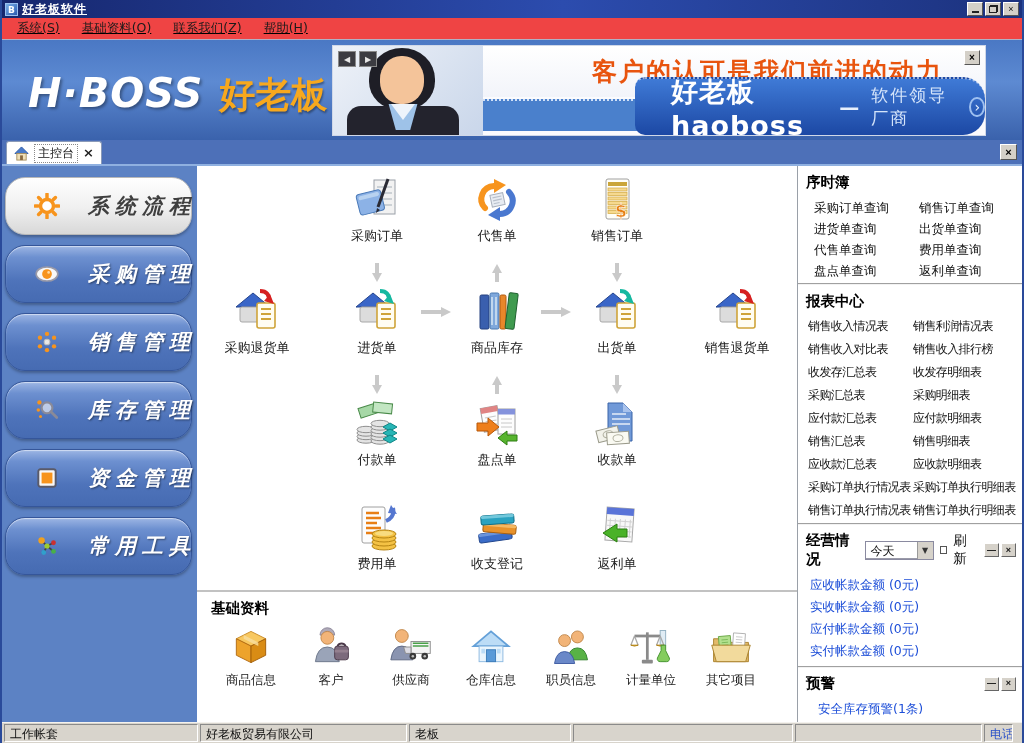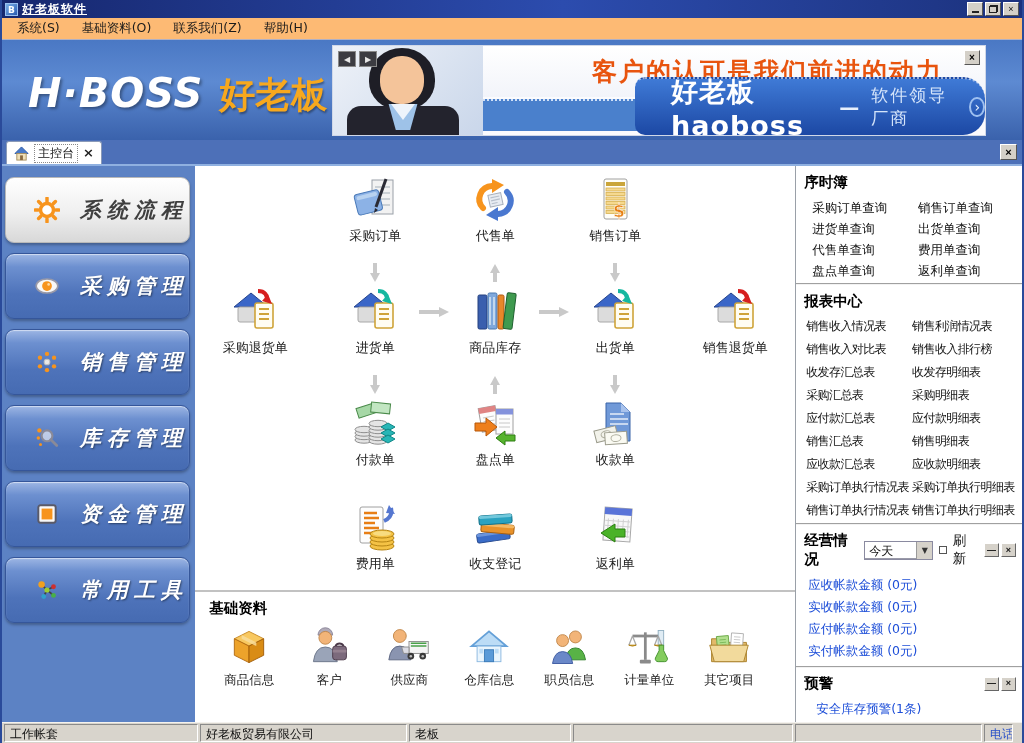--- a/index.html
+++ b/index.html
@@ -17,21 +17,21 @@
   .wtitle { color:#fff; font-size:12px; font-weight:bold; letter-spacing:1px;text-decoration:underline; }
   .win-btns { margin-left:auto; display:flex; gap:2px; }
   .wbtn { width:16px; height:14px; background:#d4d0c8; border:1px solid; border-color:#fff #555 #555 #fff;
           font-size:9px; line-height:10px; text-align:center; cursor:pointer; padding:0; color:#111; }
   .glyph-min { display:inline-block; width:7px; height:2px; background:#222; margin-top:8px; }
   .rs { position:relative; width:9px; height:8px; display:inline-block; margin-top:2px; }
   .rs::after { content:""; position:absolute; right:0; top:0; width:6px; height:5px; border:1px solid #222; }
   .rs::before { content:""; position:absolute; left:0; bottom:0; width:6px; height:5px; border:1px solid #222; background:#d4d0c8; z-index:1; }
 
   
-  .menubar { height:22px; background:#fdba74; border-bottom:1px solid #b0b0c4; display:flex; align-items:center; padding-left:4px; }
+  .menubar { height:22px; background:#ef4444; border-bottom:1px solid #b0b0c4; display:flex; align-items:center; padding-left:4px;text-decoration:underline; }
   .menu-item { font-size:12.5px; color:#1a1a1a; padding:2px 11px; cursor:pointer; }
 
   
   .header { position:relative; height:100px; background:linear-gradient(180deg,#4a78c4,#5d8ad2 42%,#3a62ac); }
   .logo { position:absolute; left:26px; top:30px; display:flex; align-items:baseline; gap:16px; }
   .logo-en { color:#fff; font-size:40px; font-weight:900; font-style:italic; letter-spacing:1px;
              text-shadow:2px 2px 3px rgba(0,0,0,.35); }
   .logo-cn { color:#f7a81e; font-size:36px; font-weight:bold; text-shadow:1px 2px 2px rgba(0,0,0,.35); }
   .ad { position:absolute; left:330px; top:5px; width:654px; height:91px; background:#fbfbfd; border:1px solid #d0d8e8; overflow:hidden; cursor:pointer; }
   .ad-photo { position:absolute; left:0; top:0; width:150px; height:91px; background:linear-gradient(135deg,#eef2f8,#c9d6ea); overflow:hidden; }
@@ -63,24 +63,24 @@
   .tab-label { font-size:12px; color:#111; border:1px dotted #8a8a8a; padding:0 3px; }
   .tab-close { font-size:13px; font-weight:bold; color:#222; cursor:pointer; line-height:12px; }
   .strip-close { position:absolute; right:5px; top:4px; width:17px; height:16px; background:#d4d0c8;
                  border:1px solid; border-color:#fff #555 #555 #fff; font-size:11px; font-weight:bold; line-height:13px; cursor:pointer; padding:0; }
 
   
   .content { display:flex; height:556px; }
 
   
   .sidebar { width:195px; background:#5c82c4; padding:11px 5px 0 3px; display:flex; flex-direction:column; gap:10px; }
-  .side-btn { height:66px; border-radius:9px; border:1px solid #35569a; cursor:pointer;
+  .side-btn { height:58px; border-radius:20px; border:1px solid #35569a; cursor:pointer;
               background:linear-gradient(180deg,#9db6e4 0%,#6d90d0 20%,#4e73ba 62%,#466bb2 100%);
               box-shadow:inset 0 1px 1px rgba(255,255,255,.55), 0 2px 3px rgba(0,0,0,.28);
-              display:flex; align-items:center; padding-left:28px; gap:20px; }
+              display:flex; align-items:center; padding-left:28px; gap:28px; }
   .side-btn .sicon { width:26px; height:26px; flex:0 0 26px; }
   .side-btn .sicon svg { width:26px; height:26px; display:block; }
   .slabel { color:#fff; font-family:"DejaVu Serif","Liberation Serif",serif; font-style:italic; font-weight:bold;
             font-size:21px; letter-spacing:6px; white-space:nowrap; text-shadow:1px 1px 2px rgba(0,0,0,.45); }
   .side-btn.active { background:linear-gradient(180deg,#ffffff,#efefef 55%,#d8d8d8); border-color:#b8b8b8; }
   .side-btn.active .slabel { color:#3f3f3f; text-shadow:none; }
 
   
   .main { flex:1; background:#fff; display:flex; flex-direction:column; }
   .flow { padding-top:10px; }

